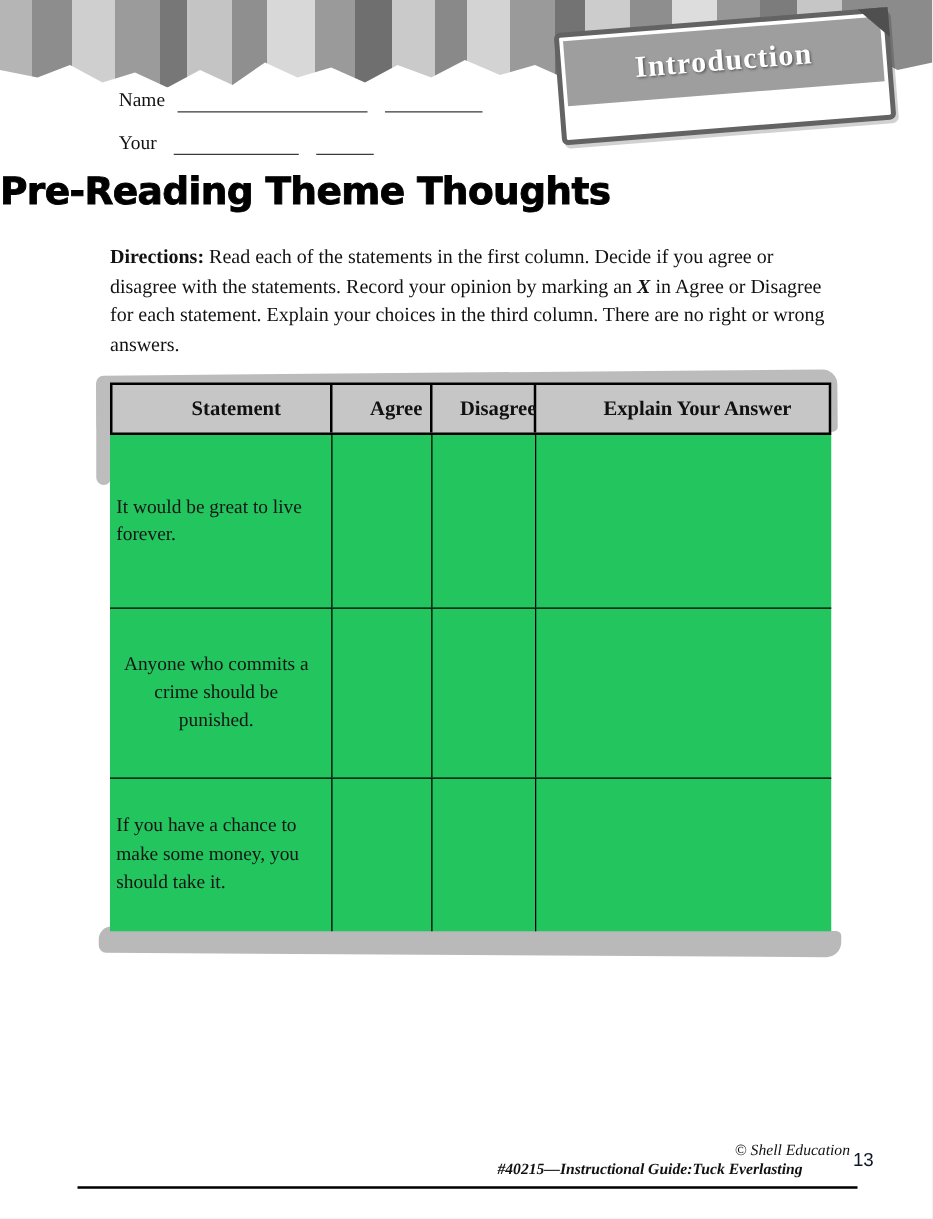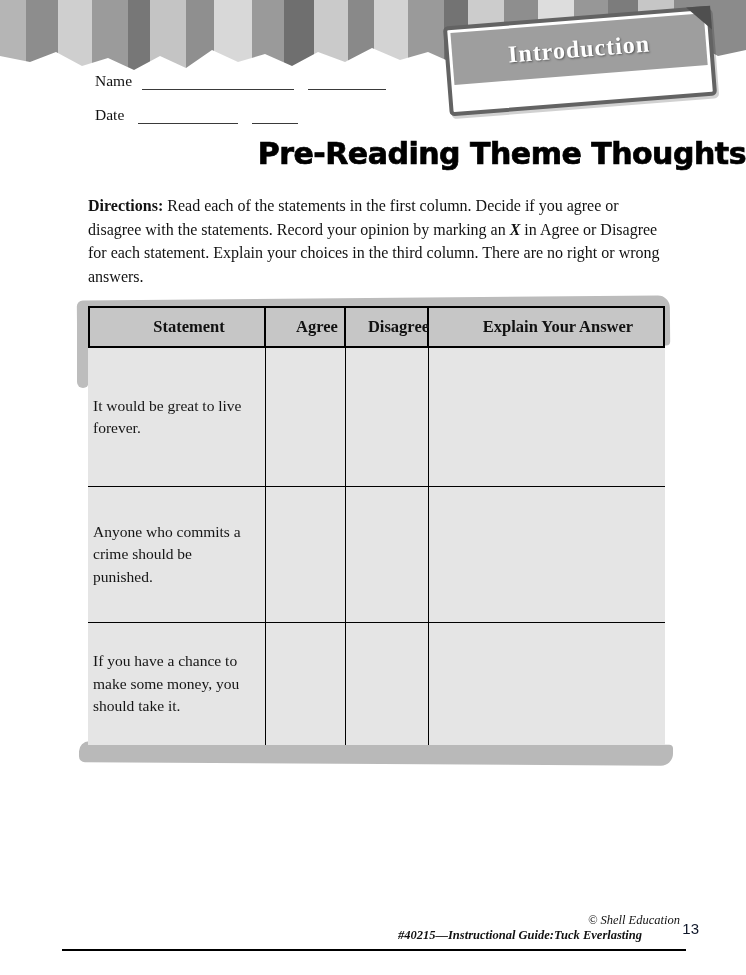--- a/index.html
+++ b/index.html
@@ -53,21 +53,21 @@
   .field-row.name { top:72px; }
   .field-row.date { top:106px; }
   .blank-line { display:inline-block; border-bottom:1.5px solid #3a3a3a; height:16px; }
   .name .l1 { width:152px; margin-left:10px; }
   .name .l2 { width:78px;  margin-left:14px; }
   .date .l1 { width:100px; margin-left:14px; }
   .date .l2 { width:46px;  margin-left:14px; }
 
   
   .title {
-    position:absolute; top:136px; left:0; width:100%; text-align:right; z-index:2;
+    position:absolute; top:136px; left:0; width:100%; text-align:left; z-index:2;
     font-family:"DejaVu Sans", sans-serif; font-weight:bold; font-size:30px;
     letter-spacing:-0.5px; color:#000; -webkit-text-stroke:0.7px #000;
   }
 
   
   .directions {
     position:absolute; top:194px; left:88px; width:578px; z-index:2;
     font-size:16px; line-height:1.47; color:#121212;
   }
   .directions .dir-label { font-weight:bold; }
@@ -92,25 +92,25 @@
   .thead {
     position:relative; z-index:2; width:577px; height:42px;
     display:grid; grid-template-columns:176px 80px 83px 234px;
     border:2px solid #000; background:#c6c6c6;
   }
   .th {
     display:flex; align-items:center; justify-content:center;
     font-weight:bold; font-size:16.5px; border-right:2px solid #000;padding-left:24px;
   }
   .th:last-child { border-right:none; }
-  .tbody { position:relative; z-index:1; background:#e5e5e5; }
+  .tbody { position:relative; z-index:1; background:#22c55e; }
   .trow { display:grid; grid-template-columns:178px 80px 83px 236px;
     border-bottom:1.5px solid #000; }
   .trow.last { border-bottom:none; }
-  .r1 { height:139px; } .r2 { height:136px; } .r3 { height:134px; } .r4 { height:122px; }
+  .r1 { height:139px; } .r2 { height:136px;text-align:center; } .r3 { height:134px; } .r4 { height:122px; }
   .td { border-right:1.5px solid #000; }
   .td:last-child { border-right:none; }
   .td.statement {
     display:flex; align-items:center; padding:8px 12px 8px 5px;
     font-size:15.5px; line-height:1.45; color:#151515;
   }
 
   
   .footer {
     position:absolute; left:62px; bottom:24px; width:624px; z-index:2;
@@ -139,21 +139,21 @@
     </div>
   </div>
 
   <div class="field-row name">
     <span>Name</span>
     <span class="blank-line l1"></span>
     <span class="blank-line l2"></span>
   </div>
 
   <div class="field-row date">
-    <span>Date</span>
+    <span>Your</span>
     <span class="blank-line l1"></span>
     <span class="blank-line l2"></span>
   </div>
 
   <h1 class="title">Pre-Reading Theme Thoughts</h1>
 
   <p class="directions"><span class="dir-label">Directions:</span><span> Read each of the statements in the first column.  Decide if you agree or disagree with the statements.  Record your opinion by marking an </span><span class="x-word">X</span><span> in Agree or Disagree for each statement.  Explain your choices in the third column.  There are no right or wrong answers.</span></p>
 
   <div class="sheet-table">
     <div class="shadow-top"></div>

